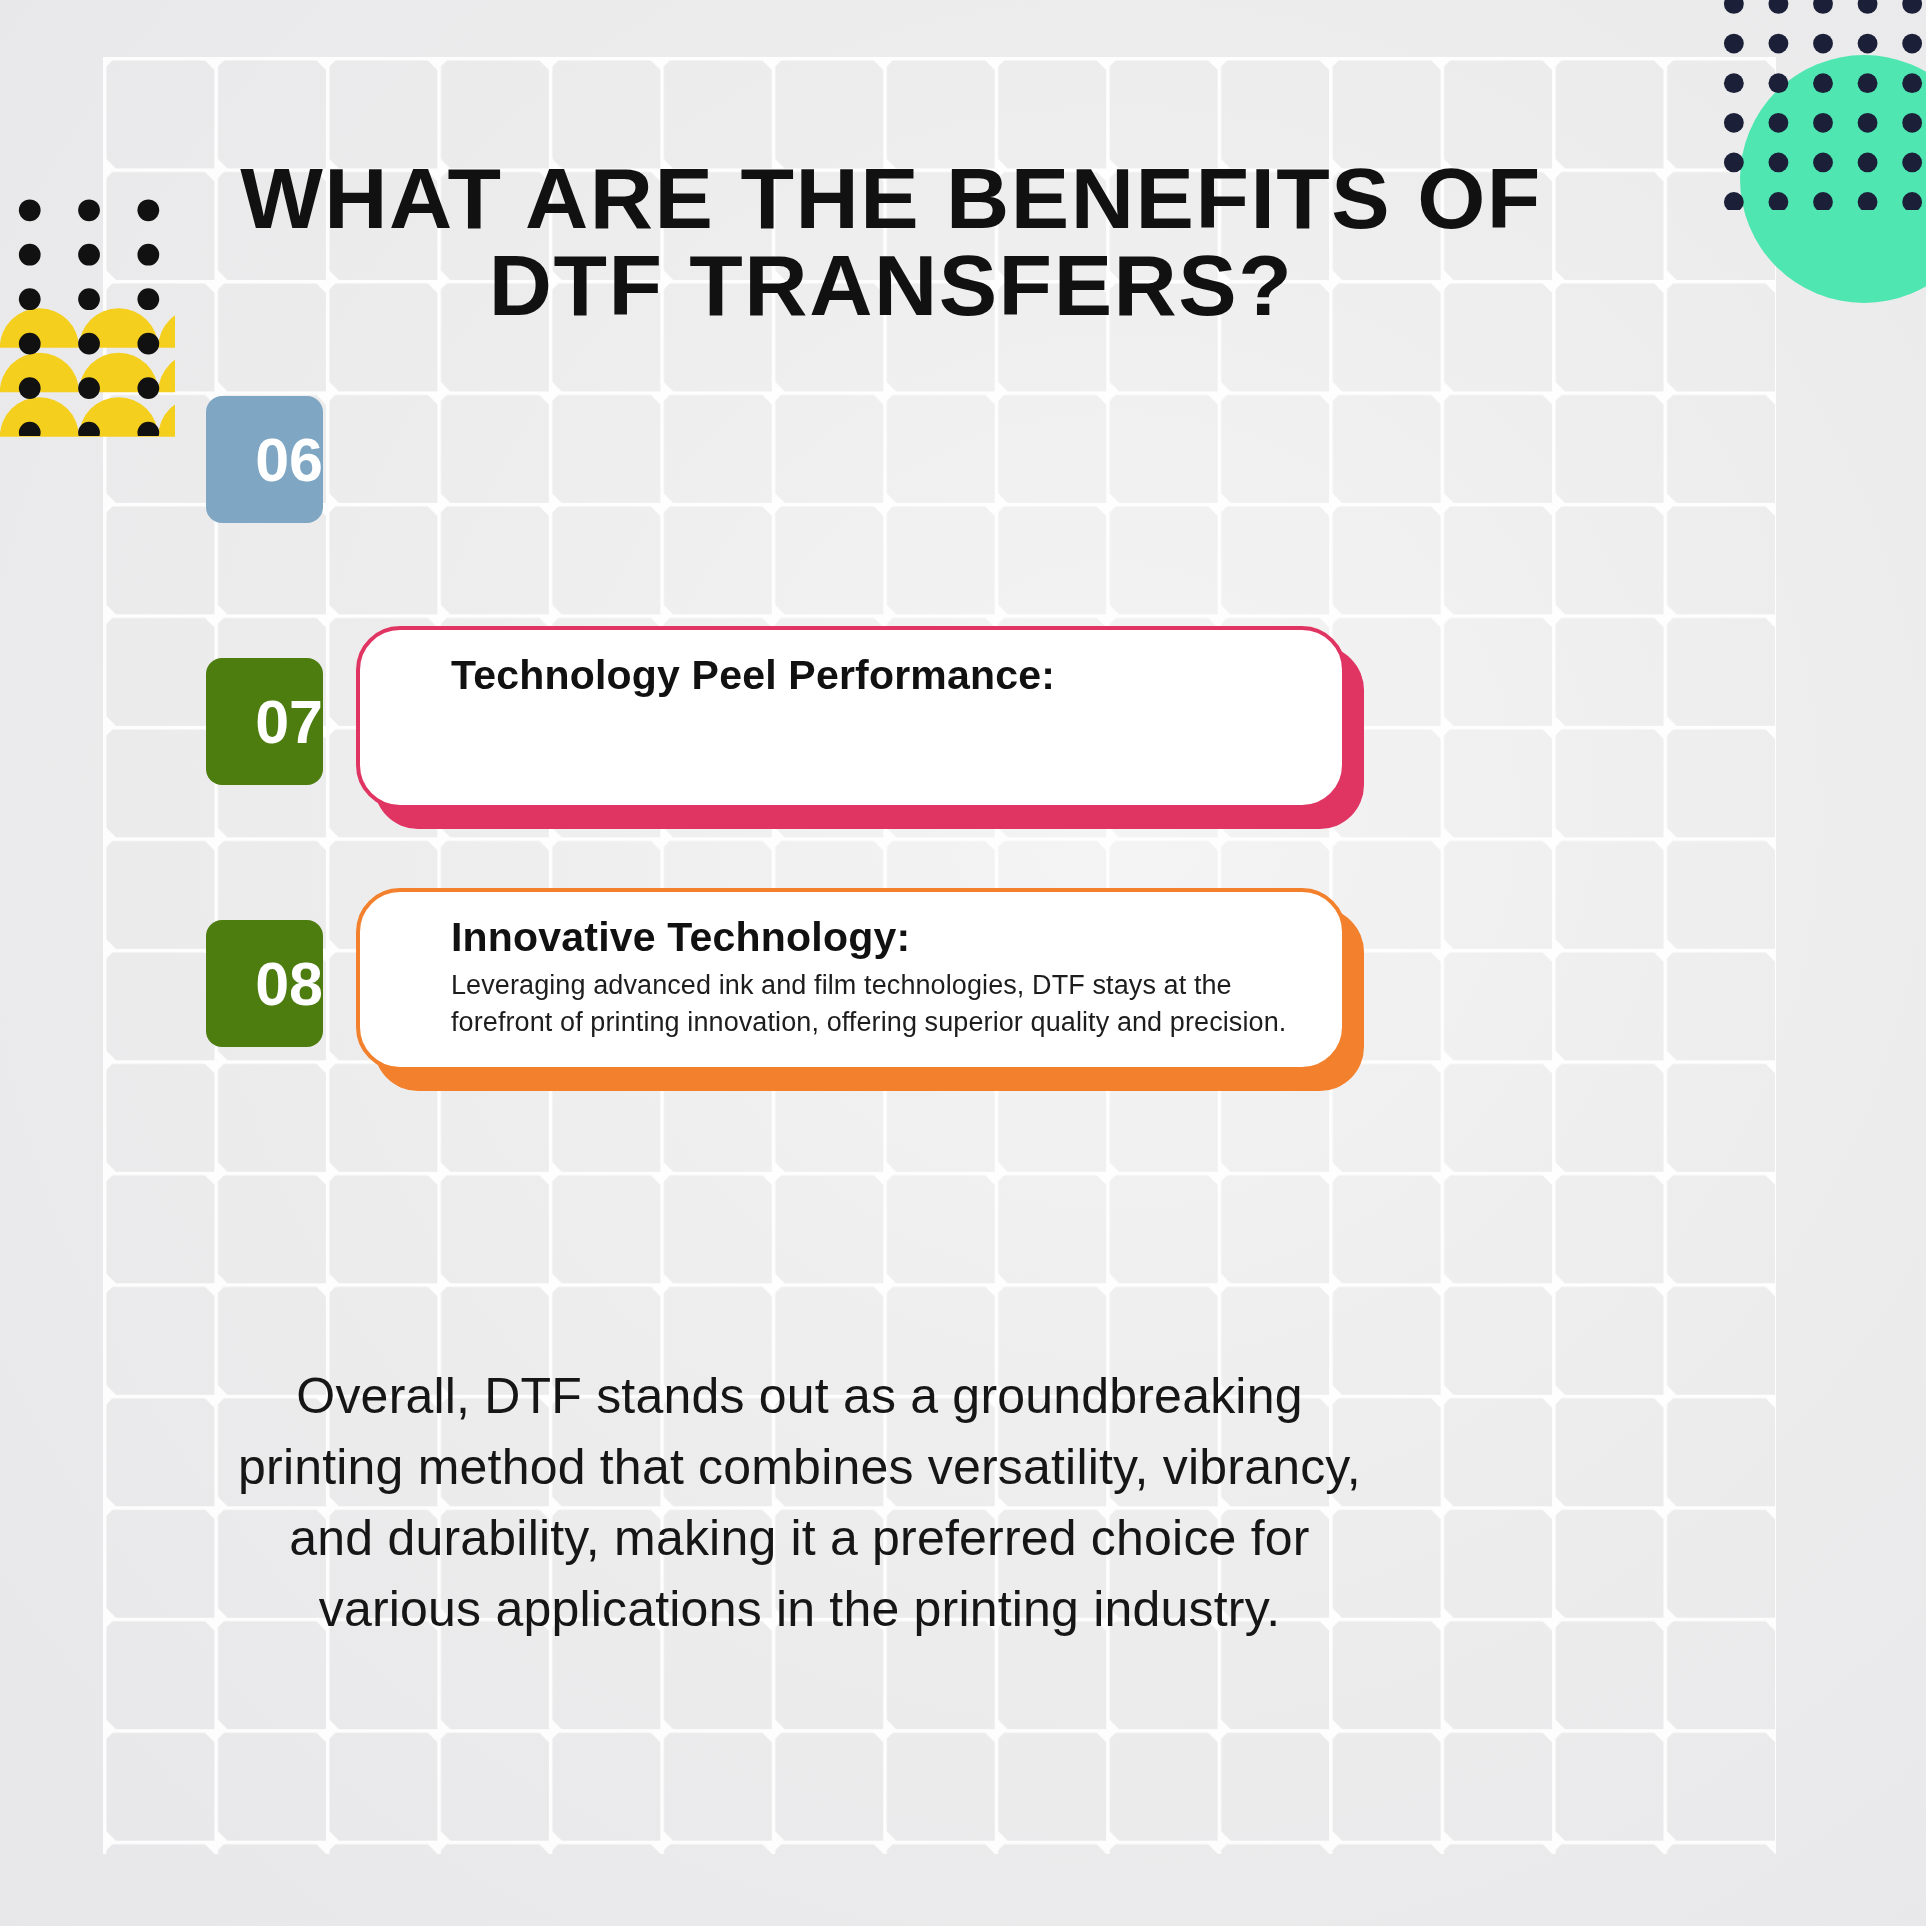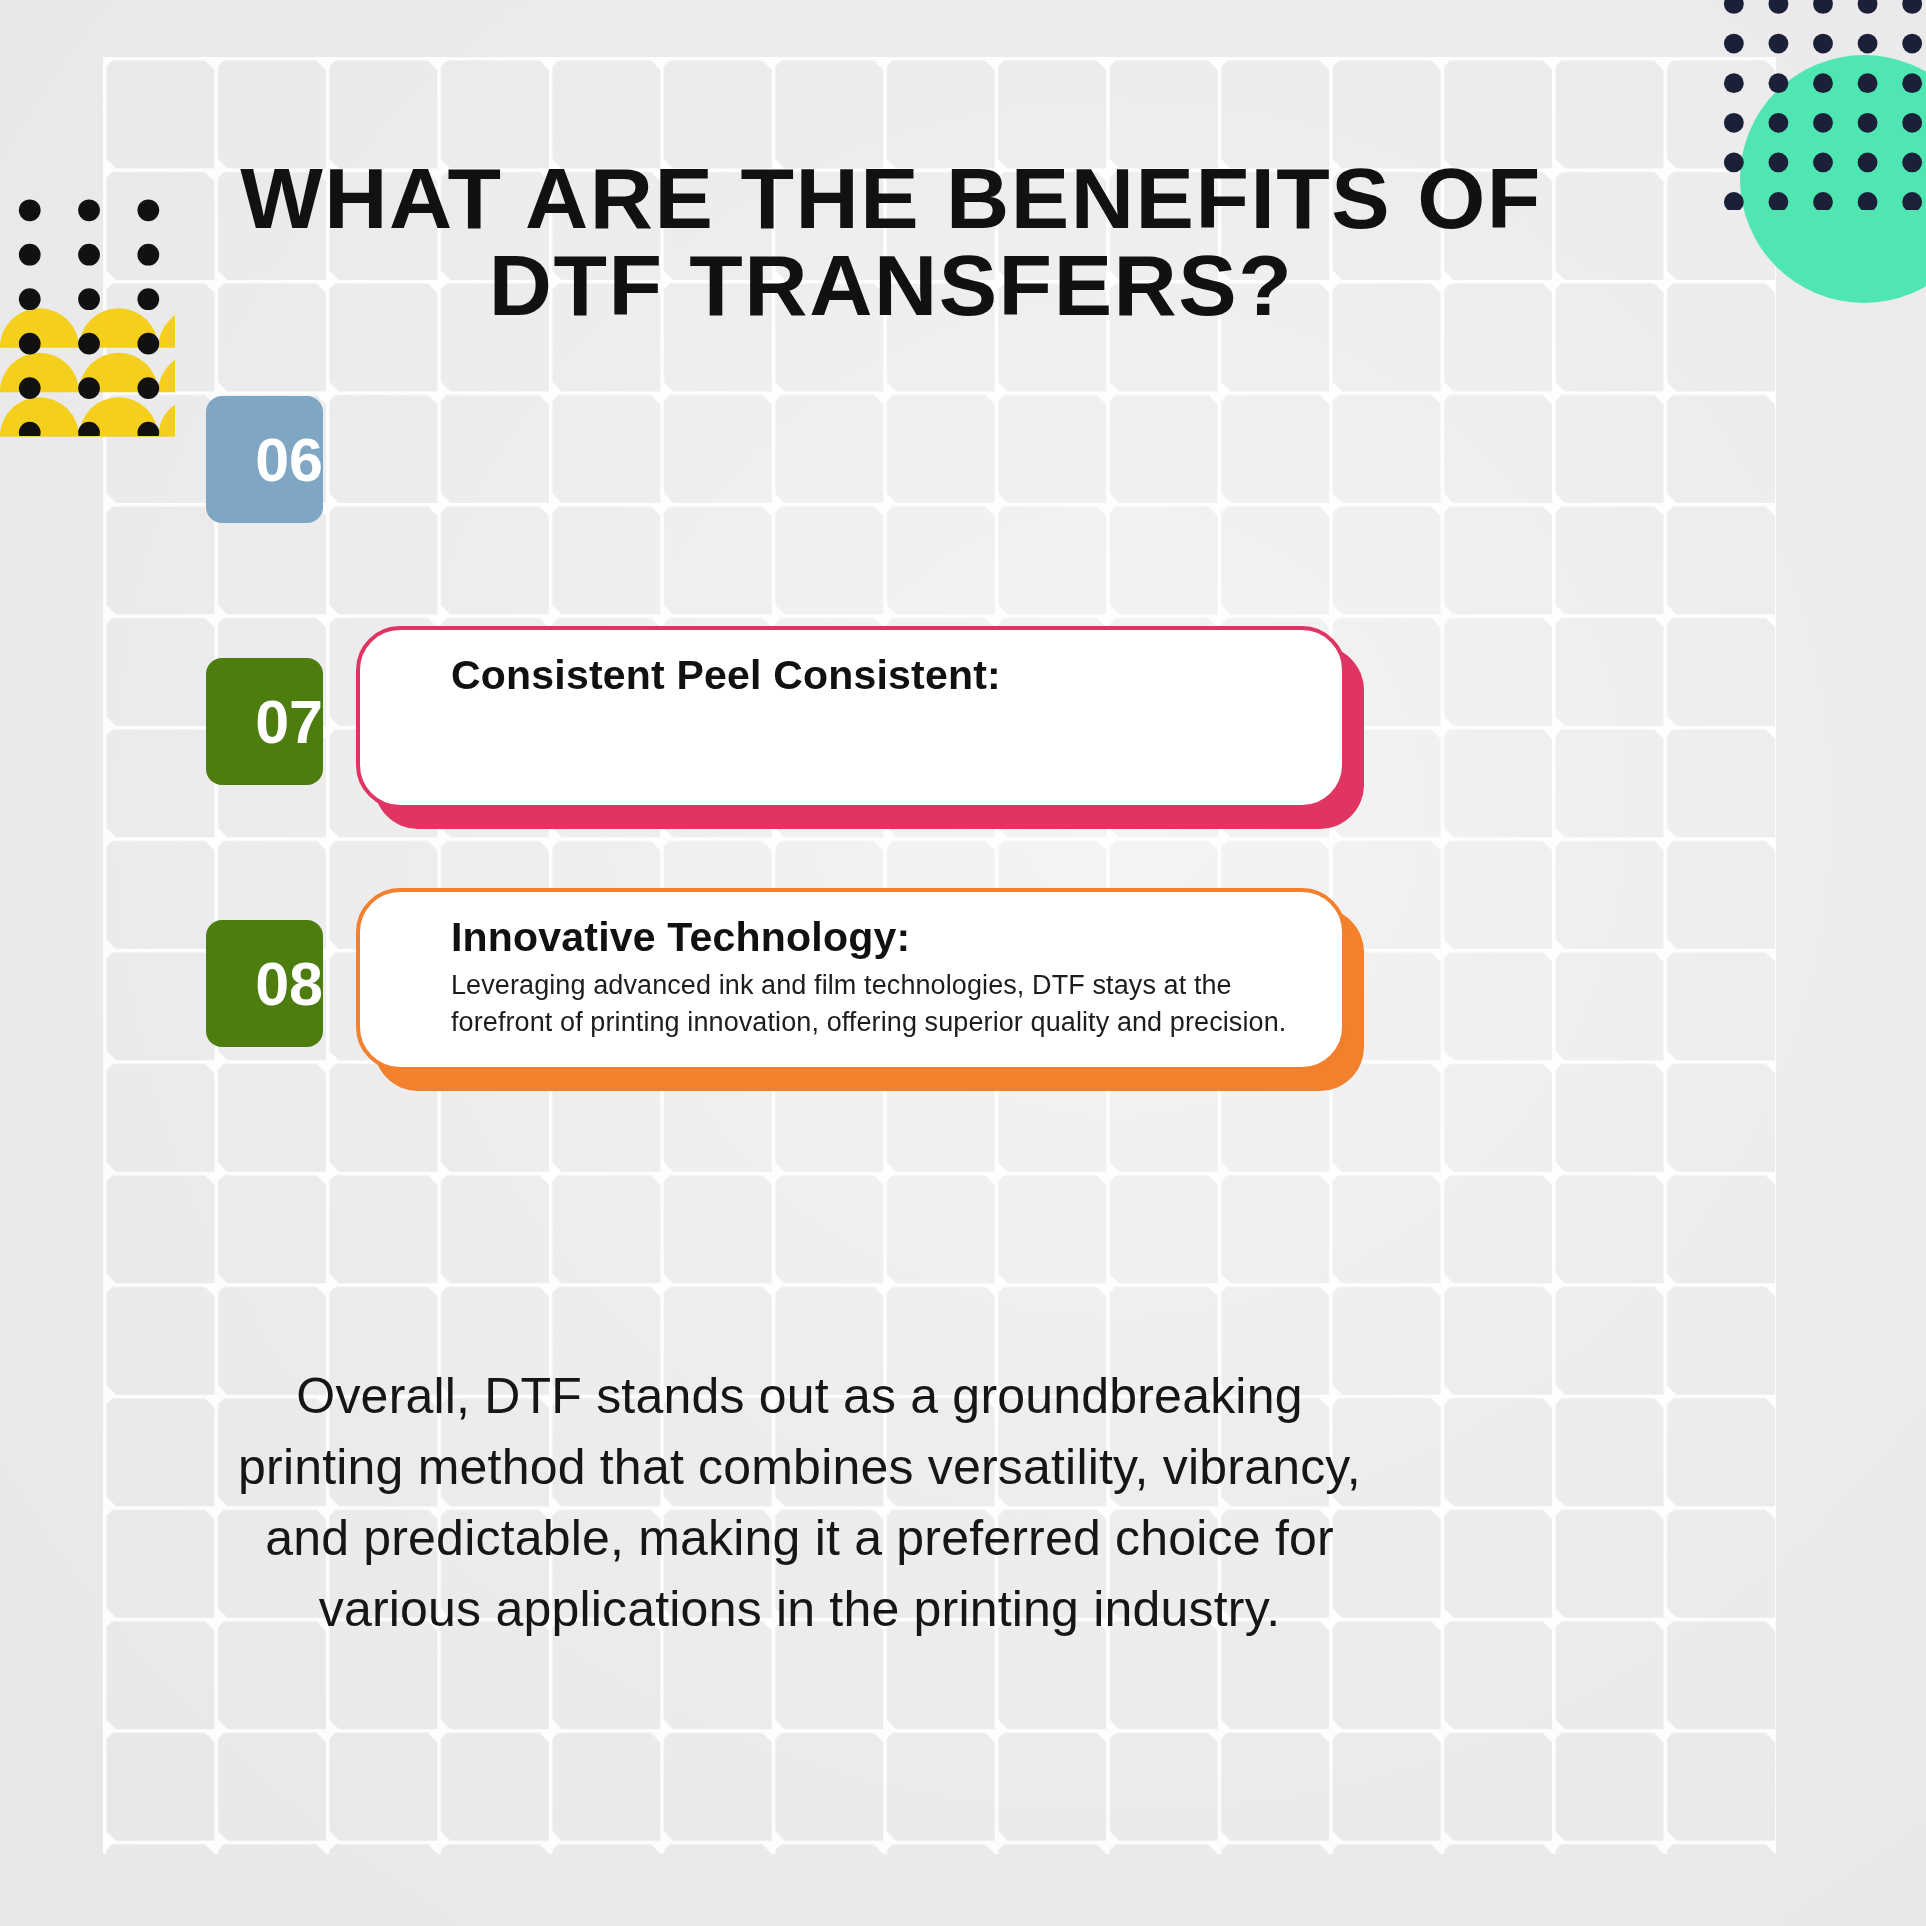--- a/index.html
+++ b/index.html
@@ -287,36 +287,36 @@
       </div>
     </div>
 
     <div class="card-row">
       <div class="badge" style="background:#4d7c0f">
         <span>07</span>
       </div>
       <div class="card-wrap">
         <div class="card-shadow" style="background:#e03562"></div>
         <div class="card" style="border-color:#e03562">
-          <div class="card-title">Consistent Peel Consistent:</div>
+          <div class="card-title">Technology Peel Performance:</div>
         </div>
       </div>
     </div>
 
     <div class="card-row">
       <div class="badge" style="background:#4d7c0f">
         <span>08</span>
       </div>
       <div class="card-wrap">
         <div class="card-shadow" style="background:#f2802c"></div>
         <div class="card" style="border-color:#f2802c">
           <div class="card-title">Innovative Technology:</div>
           <div class="card-body">Leveraging advanced ink and film technologies, DTF stays at the forefront of printing innovation, offering superior quality and precision.</div>
         </div>
       </div>
     </div>
 
   </div>
 
-  <p class="outro">Overall, DTF stands out as a groundbreaking printing method that combines versatility, vibrancy, and predictable, making it a preferred choice for various applications in the printing industry.</p>
+  <p class="outro">Overall, DTF stands out as a groundbreaking printing method that combines versatility, vibrancy, and durability, making it a preferred choice for various applications in the printing industry.</p>
 
 </div>
 
 
 </body></html>

